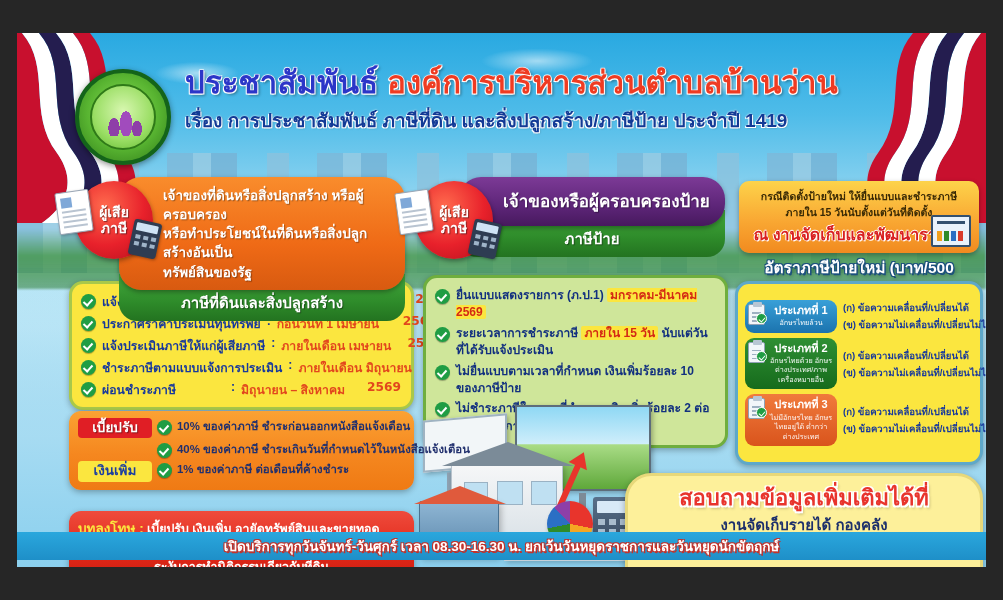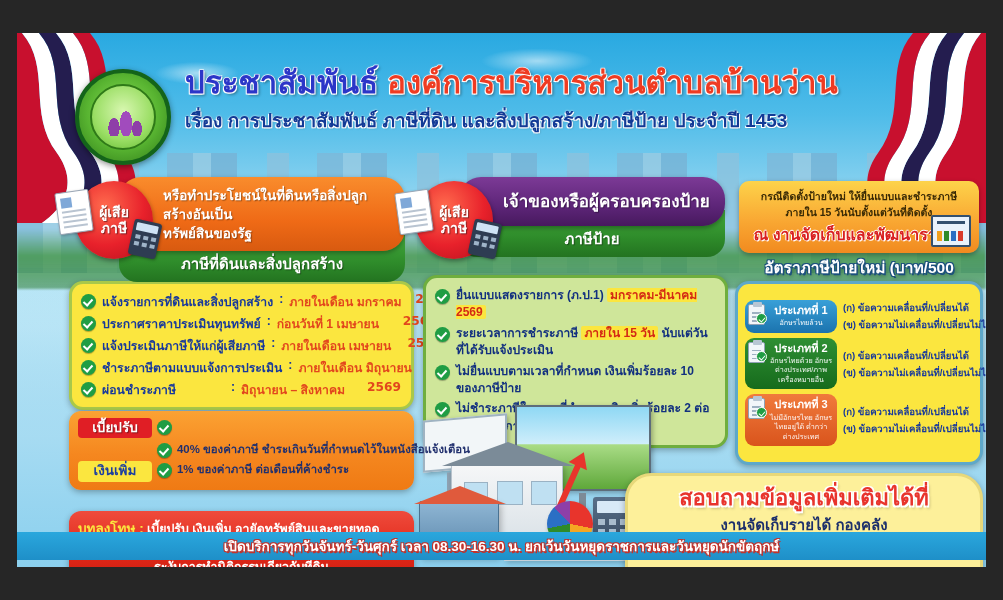--- a/index.html
+++ b/index.html
@@ -384,31 +384,32 @@
         <path d="M73 0 C103 35 78 80 108 120 C133 155 108 180 93 190 L76 190 C91 180 116 155 91 120 C61 80 86 35 56 0 Z" fill="#c8102e"></path>
       </g>
     </svg>
 
     <div class="logo">
       <div class="inner"></div>
     </div>
 
     <div class="title-wrap">
       <div class="title-main"><span class="t1">ประชาสัมพันธ์ </span><span class="t2">องค์การบริหารส่วนตำบลบ้านว่าน</span></div>
-      <div class="title-sub">เรื่อง การประชาสัมพันธ์ ภาษีที่ดิน และสิ่งปลูกสร้าง/ภาษีป้าย ประจำปี 1453</div>
+      <div class="title-sub">เรื่อง การประชาสัมพันธ์ ภาษีที่ดิน และสิ่งปลูกสร้าง/ภาษีป้าย ประจำปี 1419</div>
     </div>
 
     <div class="payer" id="payer-land">
       <div class="doc-icon"></div>
       <div class="badge">
         <span>ผู้เสีย</span>
         <span>ภาษี</span>
       </div>
       <div class="calc-icon"></div>
       <div class="pill orange">
+        <div>เจ้าของที่ดินหรือสิ่งปลูกสร้าง หรือผู้ครอบครอง</div>
         <div>หรือทำประโยชน์ในที่ดินหรือสิ่งปลูกสร้างอันเป็น</div>
         <div>ทรัพย์สินของรัฐ</div>
       </div>
       <div class="cat">ภาษีที่ดินและสิ่งปลูกสร้าง</div>
     </div>
 
     <div class="payer" id="payer-sign">
       <div class="doc-icon"></div>
       <div class="badge">
         <span>ผู้เสีย</span>
@@ -537,20 +538,21 @@
       <div class="pie"></div>
       <div class="calc2"></div>
       <div class="papers"></div>
       <div class="pen"></div>
     </div>
 
     <div id="penalties">
       <div class="prow">
         <span class="tag fine">เบี้ยปรับ</span>
         <span class="check"></span>
+        <span class="ptxt">10% ของค่าภาษี ชำระก่อนออกหนังสือแจ้งเตือน</span>
       </div>
       <div class="prow">
         <span class="spacer"></span>
         <span class="check"></span>
         <span class="ptxt">40% ของค่าภาษี ชำระเกินวันที่กำหนดไว้ในหนังสือแจ้งเตือน</span>
       </div>
       <div class="prow" style="margin-bottom:0">
         <span class="tag extra">เงินเพิ่ม</span>
         <span class="check"></span>
         <span class="ptxt">1% ของค่าภาษี ต่อเดือนที่ค้างชำระ</span>

